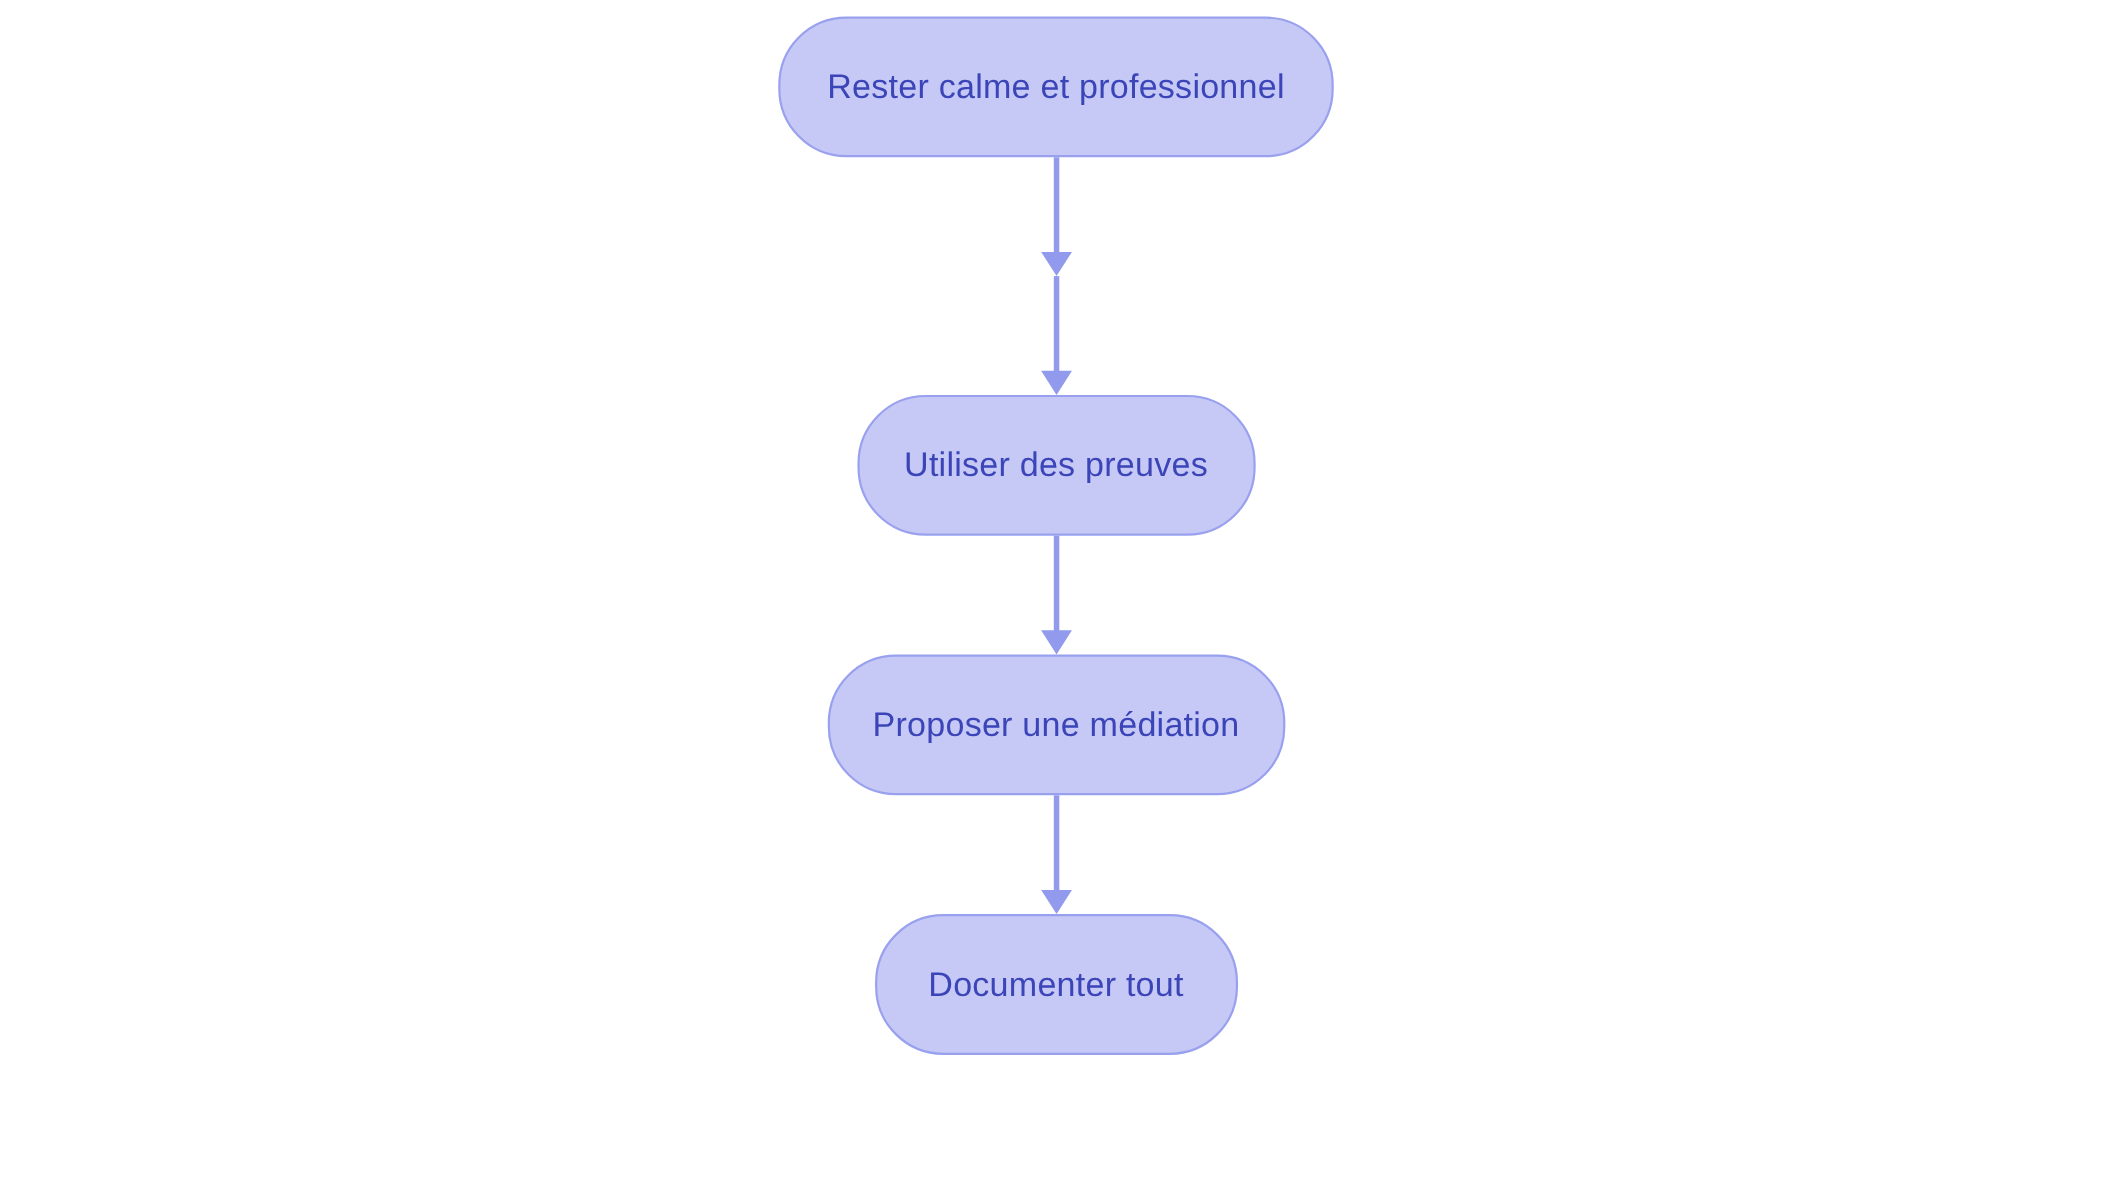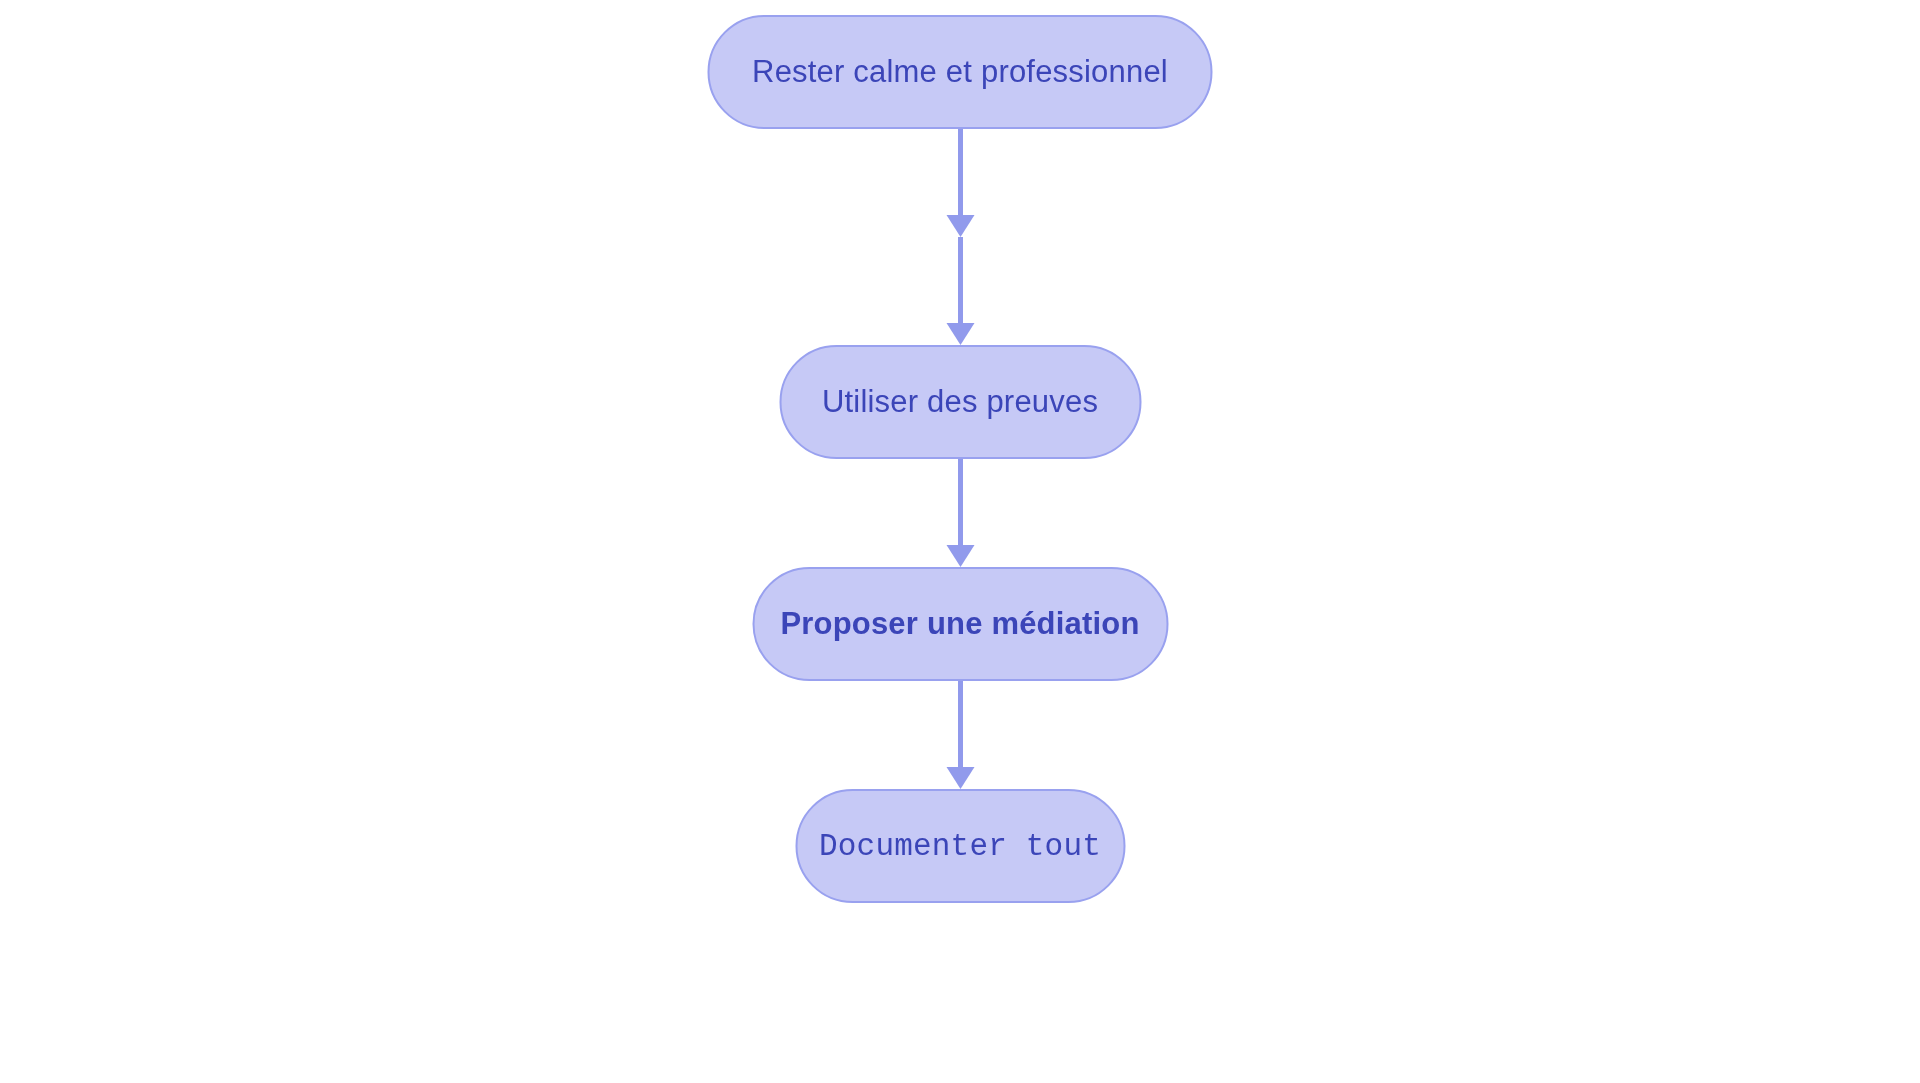--- a/index.html
+++ b/index.html
@@ -23,40 +23,40 @@
     position: absolute;
     top: 15px;
     left: 50%;
     transform: translateX(-50%);
     display: flex;
     flex-direction: column;
     align-items: center;
   }
 
   .node {
-    height: 114px;
+    height: 128px;
     border-radius: 62px;
     background: var(--node-fill, #c6c9f6);
     border: 2px solid var(--node-border, #99a1ef);
     box-sizing: border-box;
     display: flex;
     align-items: center;
     justify-content: center;
     color: var(--node-text, #3b45b8);
     font-size: 31px;
     letter-spacing: 0.2px;
     white-space: nowrap;
     text-align: center;
   }
 
   .w1 { width: 505px; }
   .w2 { width: 552px; }
   .w3 { width: 362px; justify-content: center; }
-  .w4 { width: 416px; font-weight: bold; }
-  .w5 { width: 330px; font-family: Liberation Mono, monospace; }
+  .w4 { width: 416px; }
+  .w5 { width: 330px; }
 
   .connector {
     position: relative;
     width: 30px;
     height: 108px;
     flex: 0 0 auto;
   }
 
   .connector .line {
     position: absolute;

